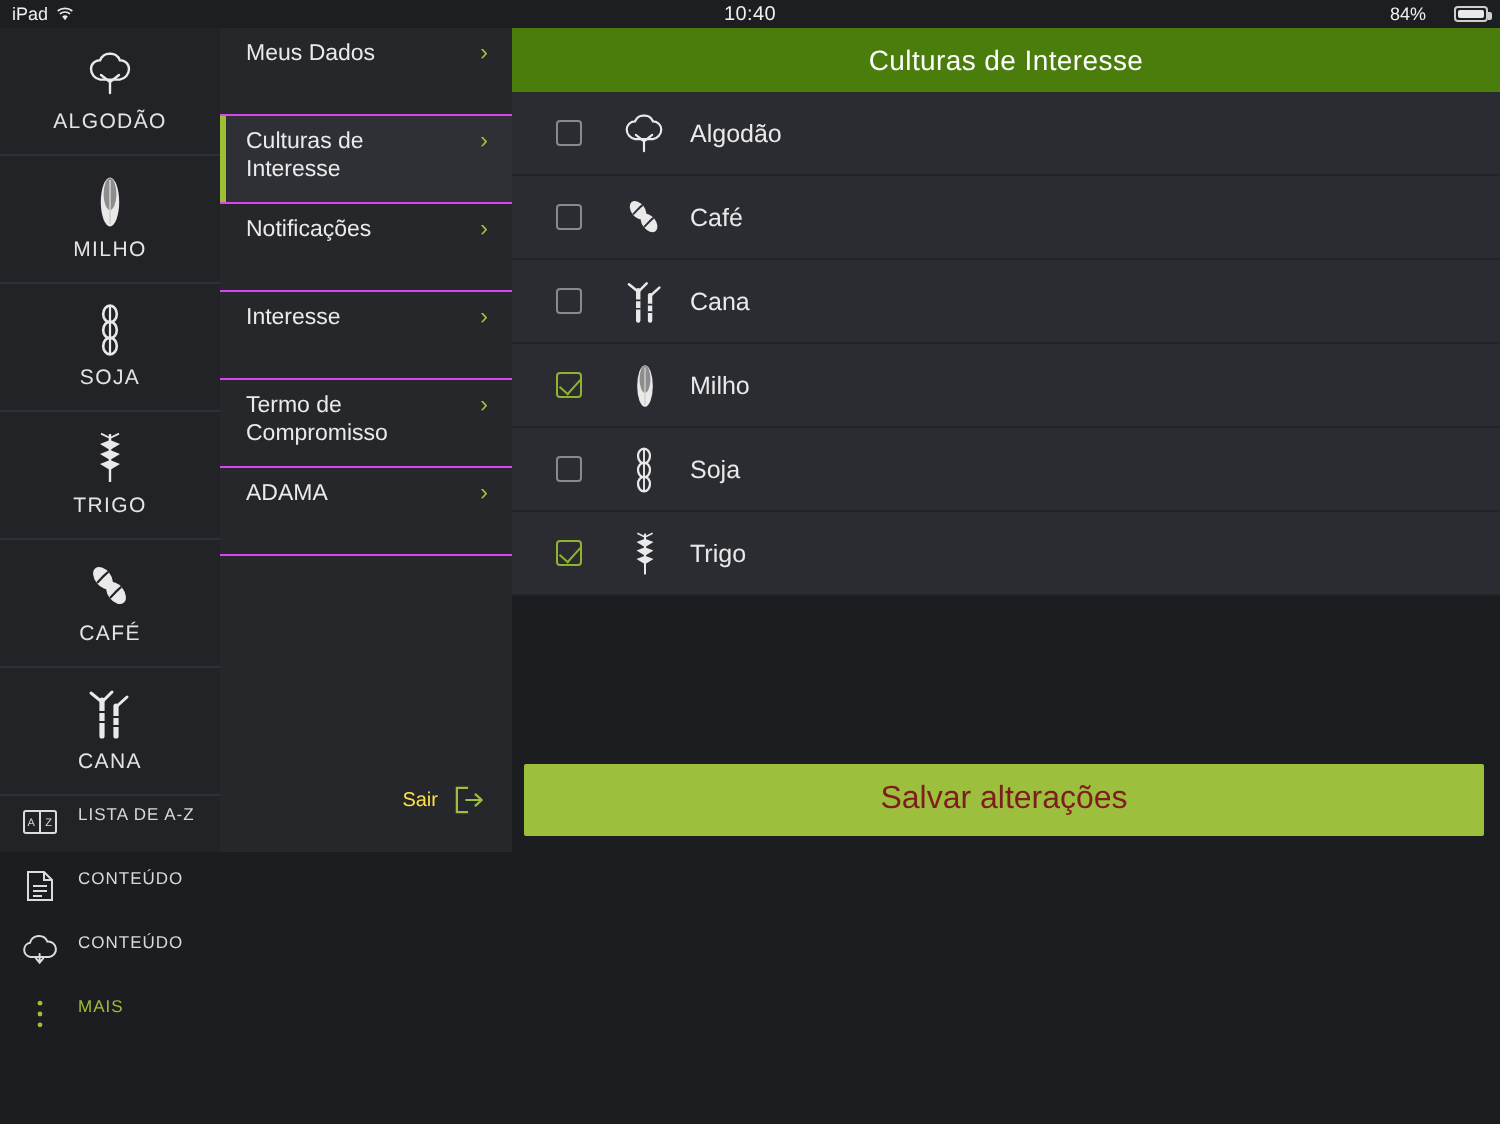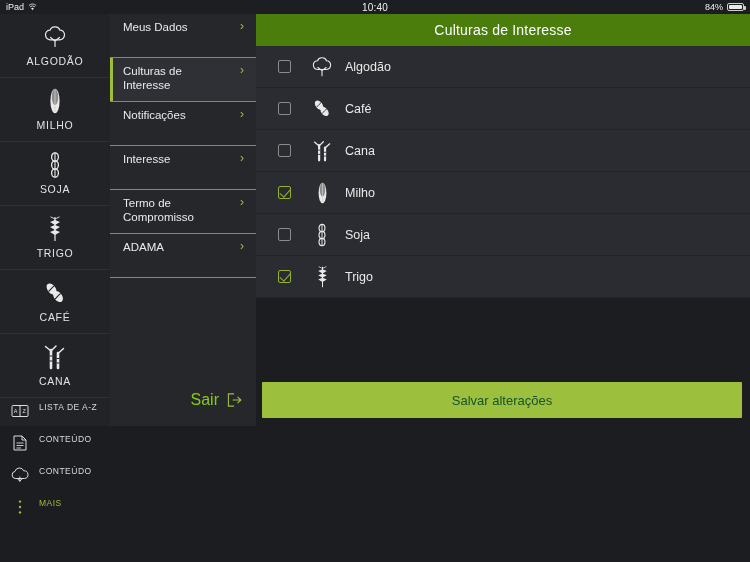--- a/index.html
+++ b/index.html
@@ -13,21 +13,21 @@
   .app { position:relative; width:750px; height:426px; display:flex; flex-direction:column; }
 
   
   .statusbar {
     height:14px; flex:0 0 14px; background:#1d1e22;
     display:flex; align-items:center; padding:0 6px;
     font-size:9px; color:#f0f0f0; position:relative;
   }
   .sb-left { display:flex; align-items:center; gap:4px; }
   .sb-center { position:absolute; left:0; right:0; text-align:center; font-size:10px; letter-spacing:.2px; }
-  .sb-right { margin-left:auto; display:flex; align-items:center; gap:4px; position:relative; z-index:2;text-align:right; }
+  .sb-right { margin-left:auto; display:flex; align-items:center; gap:14px; position:relative; z-index:2;text-align:right; }
   .wifi-ico { width:9px; height:8px; display:block; }
   .batt { width:17px; height:8px; border:1px solid #cfcfcf; border-radius:2px; position:relative; }
   .batt::after { content:""; position:absolute; right:-3px; top:2px; width:2px; height:4px; background:#cfcfcf; border-radius:0 1px 1px 0; }
   .batt-fill { position:absolute; left:1px; top:1px; bottom:1px; width:84%; background:#e9e9e9; border-radius:1px; }
 
   
   .cols { flex:1; display:flex; min-height:0; }
 
   
   .rail { width:110px; flex:0 0 110px; background:#222327; display:flex; flex-direction:column; }
@@ -53,21 +53,21 @@
     padding:6px 12px 6px 13px; border-bottom:1px solid #d946ef; position:relative;
   }
   .menu-item .mlbl { font-size:11.5px; line-height:14px; color:#eaeaea; max-width:98px; }
   .menu-item .chev { color:#9dbf36; font-size:12px; line-height:1; }
   .menu-item.selected { background:#2f3035; }
   .menu-item.selected::before {
     content:""; position:absolute; left:0; top:0; bottom:0; width:3px; background:#9dbf36;
   }
   .menu-spacer { flex:1; }
   .menu-foot { height:52px; display:flex; align-items:center; justify-content:flex-end; padding-right:14px; gap:8px; }
-  .menu-foot .sair { font-size:16px; color:#84cc16; }
+  .menu-foot .sair { font-size:10px; color:#fde047; }
   .logout-ico { width:15px; height:14px; }
 
   
   .main { flex:1; display:flex; flex-direction:column; background:#1c1d21; min-width:0; }
   .main-head {
     height:32px; flex:0 0 32px; background:#4b7d0d;
     display:flex; align-items:center; justify-content:center;
   }
   .main-head .ttl { font-size:14px; color:#fff; letter-spacing:.2px; }
   .list { flex:1; overflow:hidden; }
@@ -82,21 +82,21 @@
   .cb.on { border-color:#8fb32f; }
   .cb.on::after {
     content:""; position:absolute; left:3px; top:0px; width:5px; height:9px;
     border:solid #8fb32f; border-width:0 1.6px 1.6px 0; transform:rotate(42deg);
   }
   .crow .cicon { width:30px; flex:0 0 30px; display:flex; align-items:center; justify-content:center; margin-left:16px; }
   .crow .cname { font-size:12.5px; color:#e9e9e9; margin-left:8px; }
   .main-foot { height:52px; flex:0 0 52px; display:flex; align-items:center; padding:0 8px 0 6px; }
   .save-btn {
     flex:1; height:36px; background:#9dbf3e; border:none; border-radius:1px;
-    color:#14532d; font-size:13px; font-family:inherit; cursor:pointer;
+    color:#7f1d1d; font-size:16px; font-family:inherit; cursor:pointer;
     display:flex; align-items:center; justify-content:center;
   }
   svg { display:block; }
 </style>
 </head>
 <body>
 
 <div class="app">
 
   <div class="statusbar">

